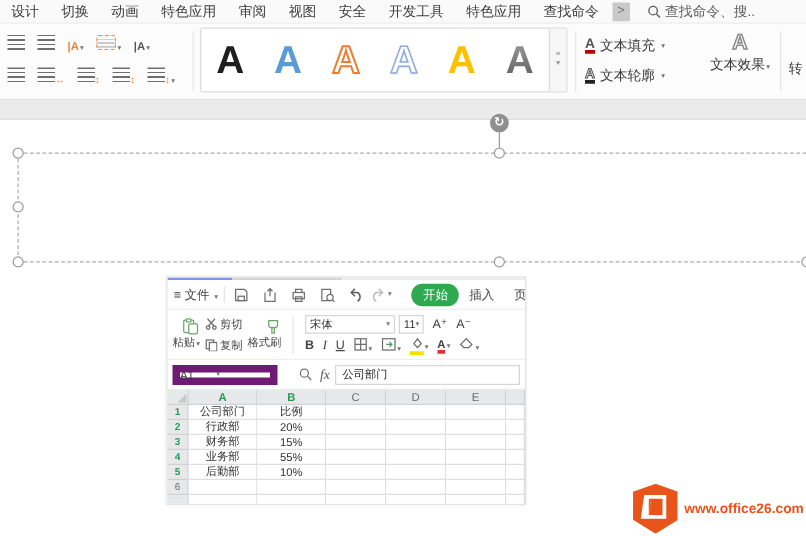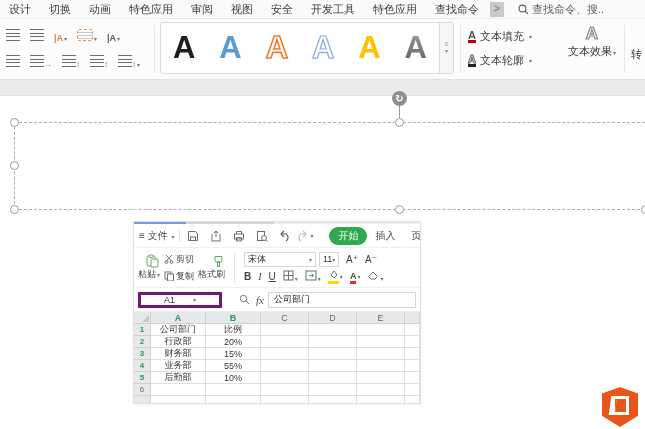--- a/index.html
+++ b/index.html
@@ -93,22 +93,22 @@
   .fname { width:72px; } .fsize { width:20px; margin-left:3px; }
   .fsel .dd { margin-left:auto; }
   .fmt-row2 { display:flex; align-items:center; gap:7px; margin-top:3px; font-size:10px; color:#444; }
   .bB { font-weight:bold; } .bI { font-style:italic; font-family:"Liberation Serif",serif; } .bU { text-decoration:underline; }
   .cbar { display:inline-block; line-height:9px; font-size:9px; font-weight:bold; }
   .cbar-y { border-bottom:3px solid #F5E000; }
   .cbar-r { border-bottom:3px solid #E03030; }
 
   .xl-formula { position:absolute; top:66px; left:0; right:0; height:24px; display:flex; align-items:center;
                 padding:0 4px; border-bottom:1px solid #ECECEC; }
-  .namebox { width:84px; height:16px; border:3px solid #701a75; display:flex; align-items:center;
-             justify-content:center; font-size:9px; color:#333; }
+  .namebox { width:84px; height:16px; border:6px solid #701a75; display:flex; align-items:center;
+             font-size:9px; color:#333; }
   .fx { font-family:"Liberation Serif",serif; font-style:italic; font-size:11px; color:#555; margin:0 4px; }
   .fbar { flex:1; height:16px; border:1px solid #D6D6D6; font-size:9px; display:flex; align-items:center;
           padding-left:5px; color:#222; }
 
   .xl-grid { position:absolute; top:90px; left:0; right:0; bottom:0; font-size:9px; color:#333; }
   .g-row { display:flex; height:12px; }
   .g-row.partial { height:9px; overflow:hidden; }
   .gc { border-right:1px solid #DDDFE1; border-bottom:1px solid #DDDFE1; display:flex; align-items:center;
         justify-content:center; overflow:hidden; white-space:nowrap; background:#fff; }
   .gh { background:#E7E8EA; border-right:1px solid #CFD1D4; border-bottom:1px solid #CFD1D4; color:#6a6a6a; }
@@ -467,16 +467,17 @@
 
     </div>
   </div>
 
   <div class="wm">
     <div class="wm-badge">
       <span class="wm-fold"></span>
       <span class="wm-doc"></span>
     </div>
     <div>
+      <div class="wm-t2">www.office26.com</div>
     </div>
   </div>
 
 </div>
 
 </body></html>

